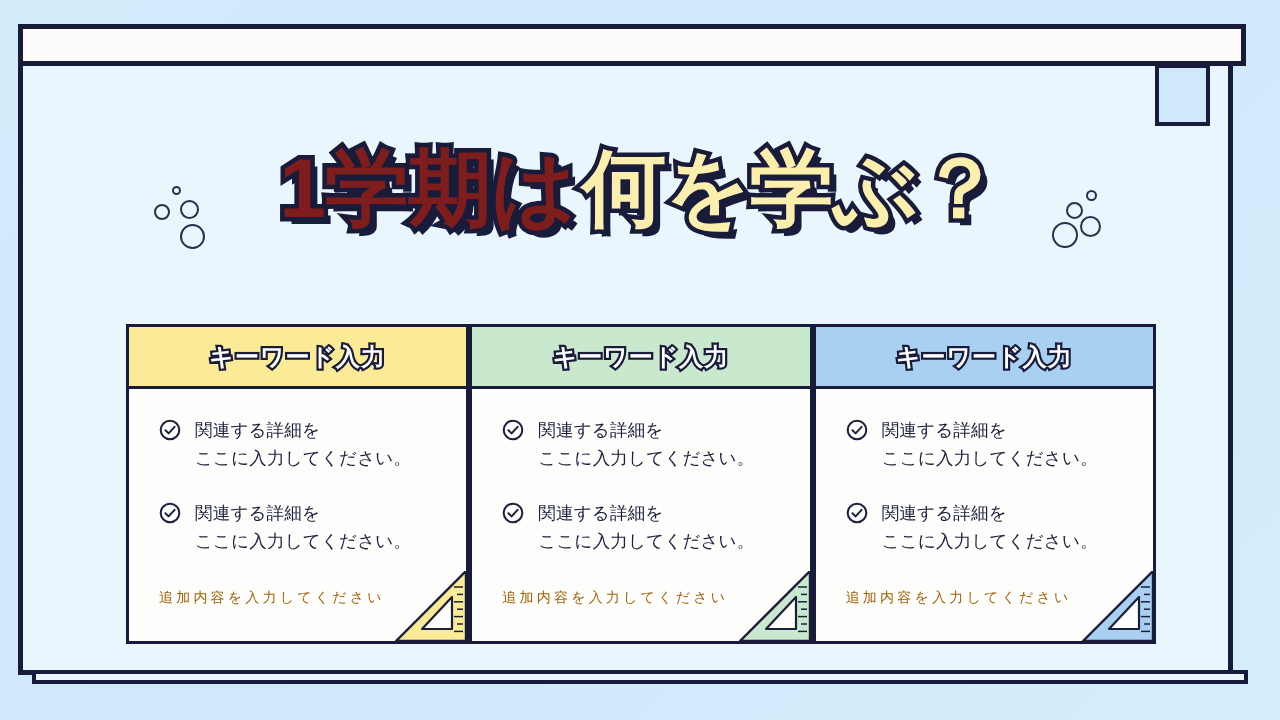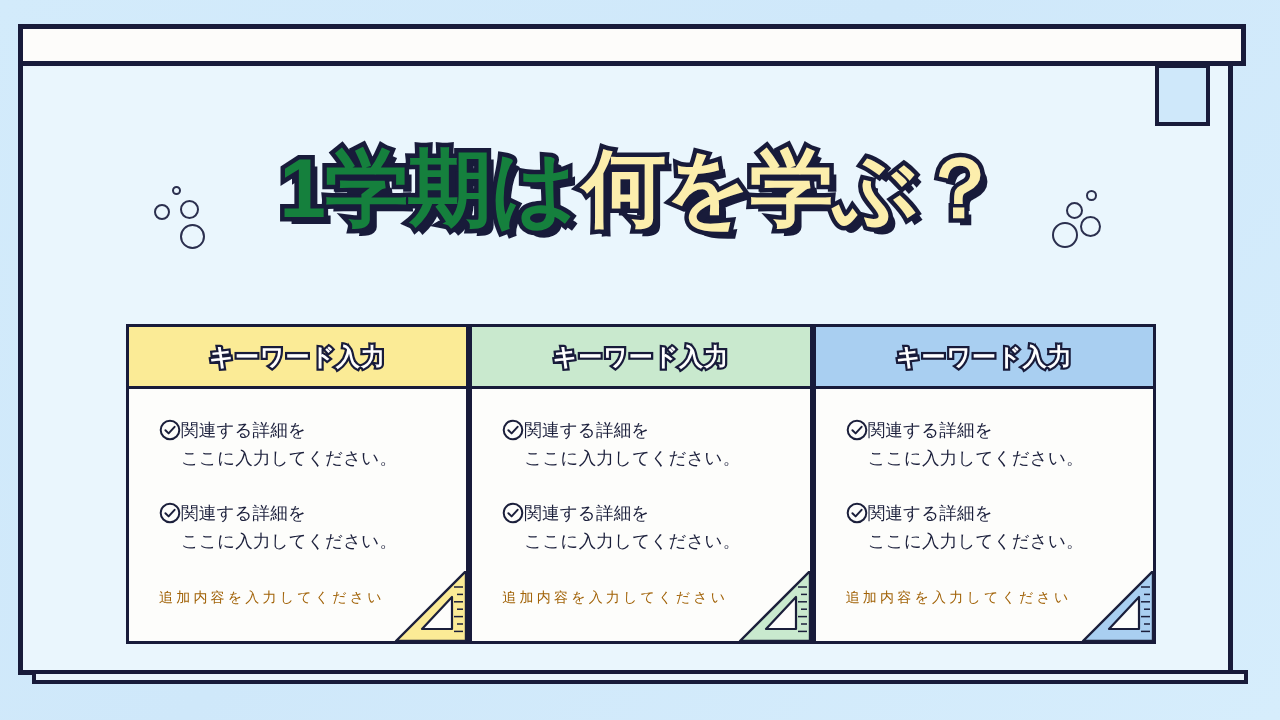--- a/index.html
+++ b/index.html
@@ -56,21 +56,21 @@
   .title-text{
     font-size:84px;
     font-weight:bold;
     line-height:1;
     letter-spacing:-1px;
     white-space:nowrap;
     -webkit-text-stroke:9px #181b3a;
     paint-order:stroke fill;
     text-shadow:7px 7px 0 #181b3a;
   }
-  #title-part-1{ color:#15803d; }
+  #title-part-1{ color:#7f1d1d; }
   #title-part-2{ color:#fceeac; }
 
   
   .bubble-cluster{ position:absolute; top:186px; width:80px; height:66px; }
   #bubbles-left{ left:148px; }
   #bubbles-right{ left:1052px; }
   .bubble{
     position:absolute;
     border:2.5px solid #2b2f4e;
     border-radius:50%;
@@ -107,20 +107,21 @@
     white-space:nowrap;
   }
   .card-body{
     flex:1;
     padding:28px 22px 0 30px;
     position:relative;
   }
   .bullet{
     display:flex;
     align-items:flex-start;
+    gap:14px;
     margin-bottom:28px;
   }
   .check-icon{ flex:0 0 auto; margin-top:2px; }
   .bullet-text{
     font-size:17.5px;
     line-height:1.58;
     color:#1b1f3b;
     letter-spacing:.2px;
   }
   .card-footer-note{

